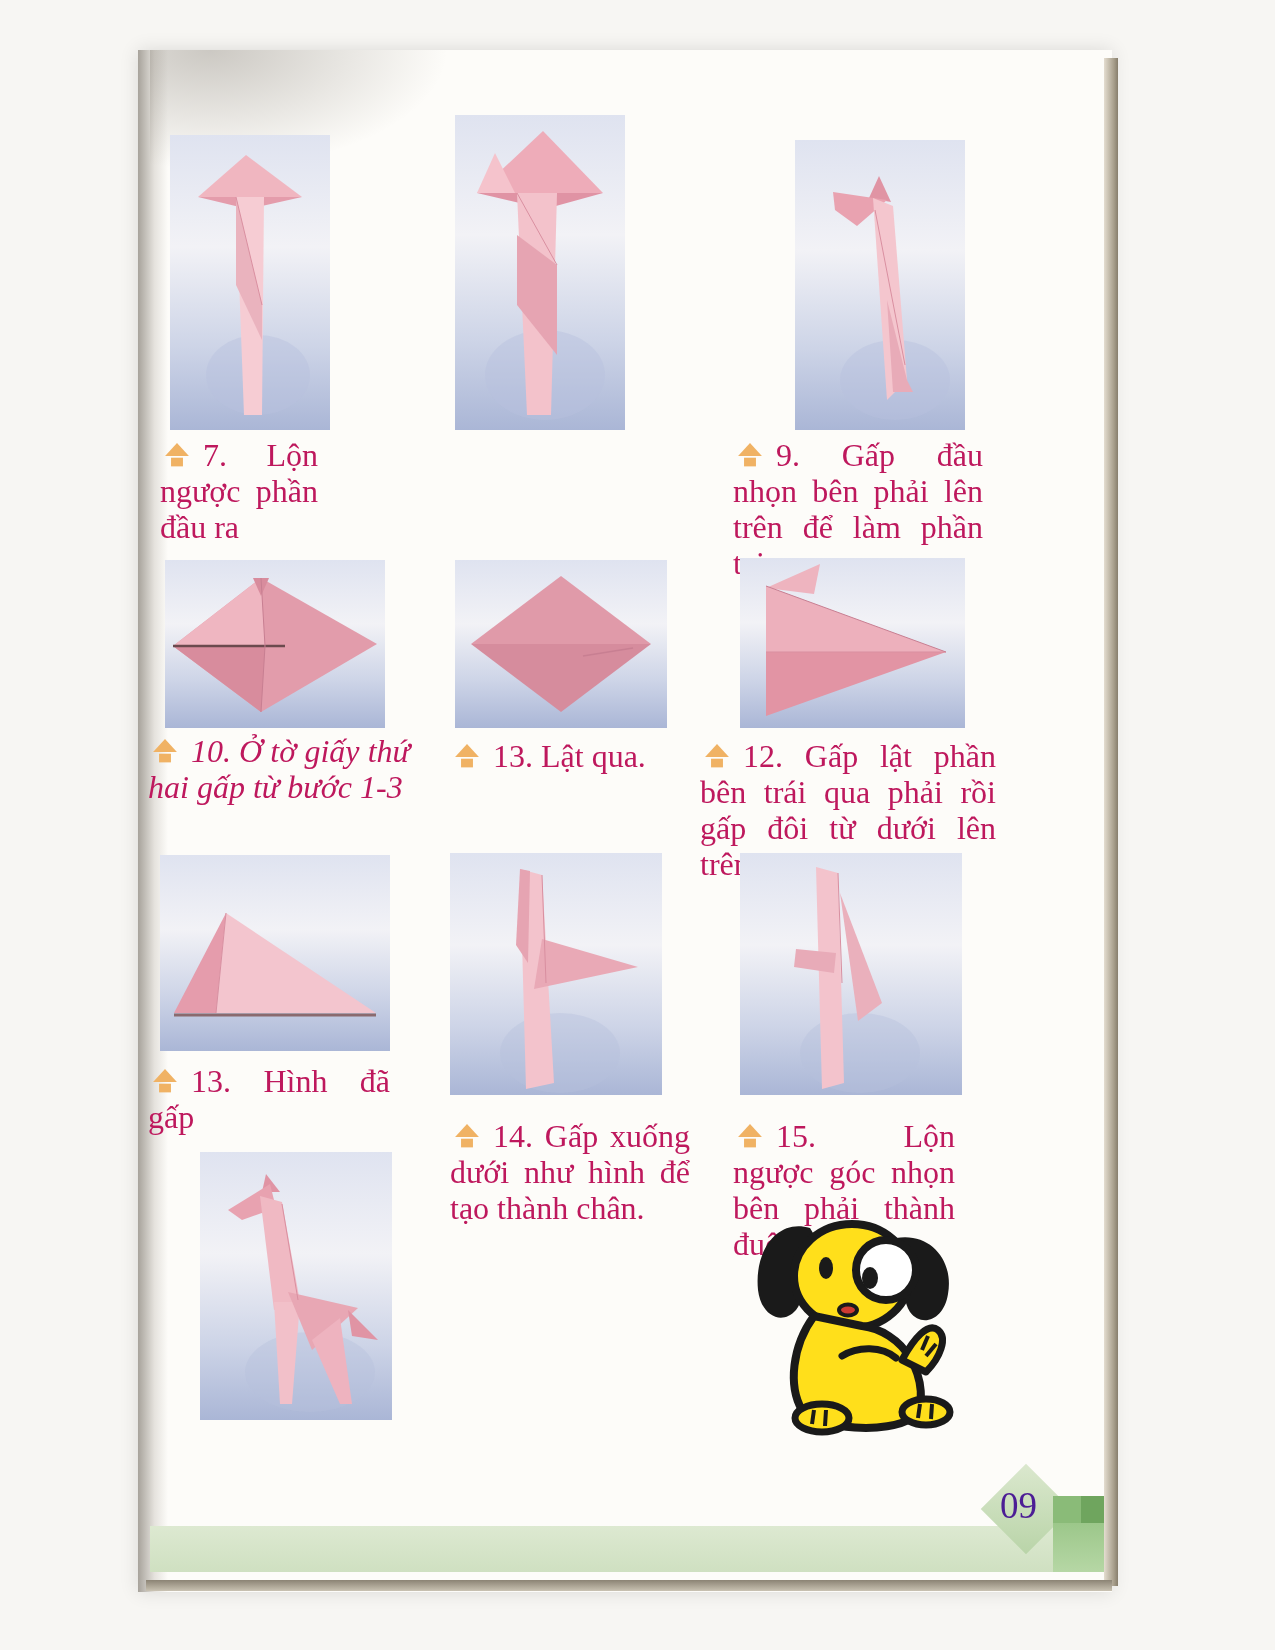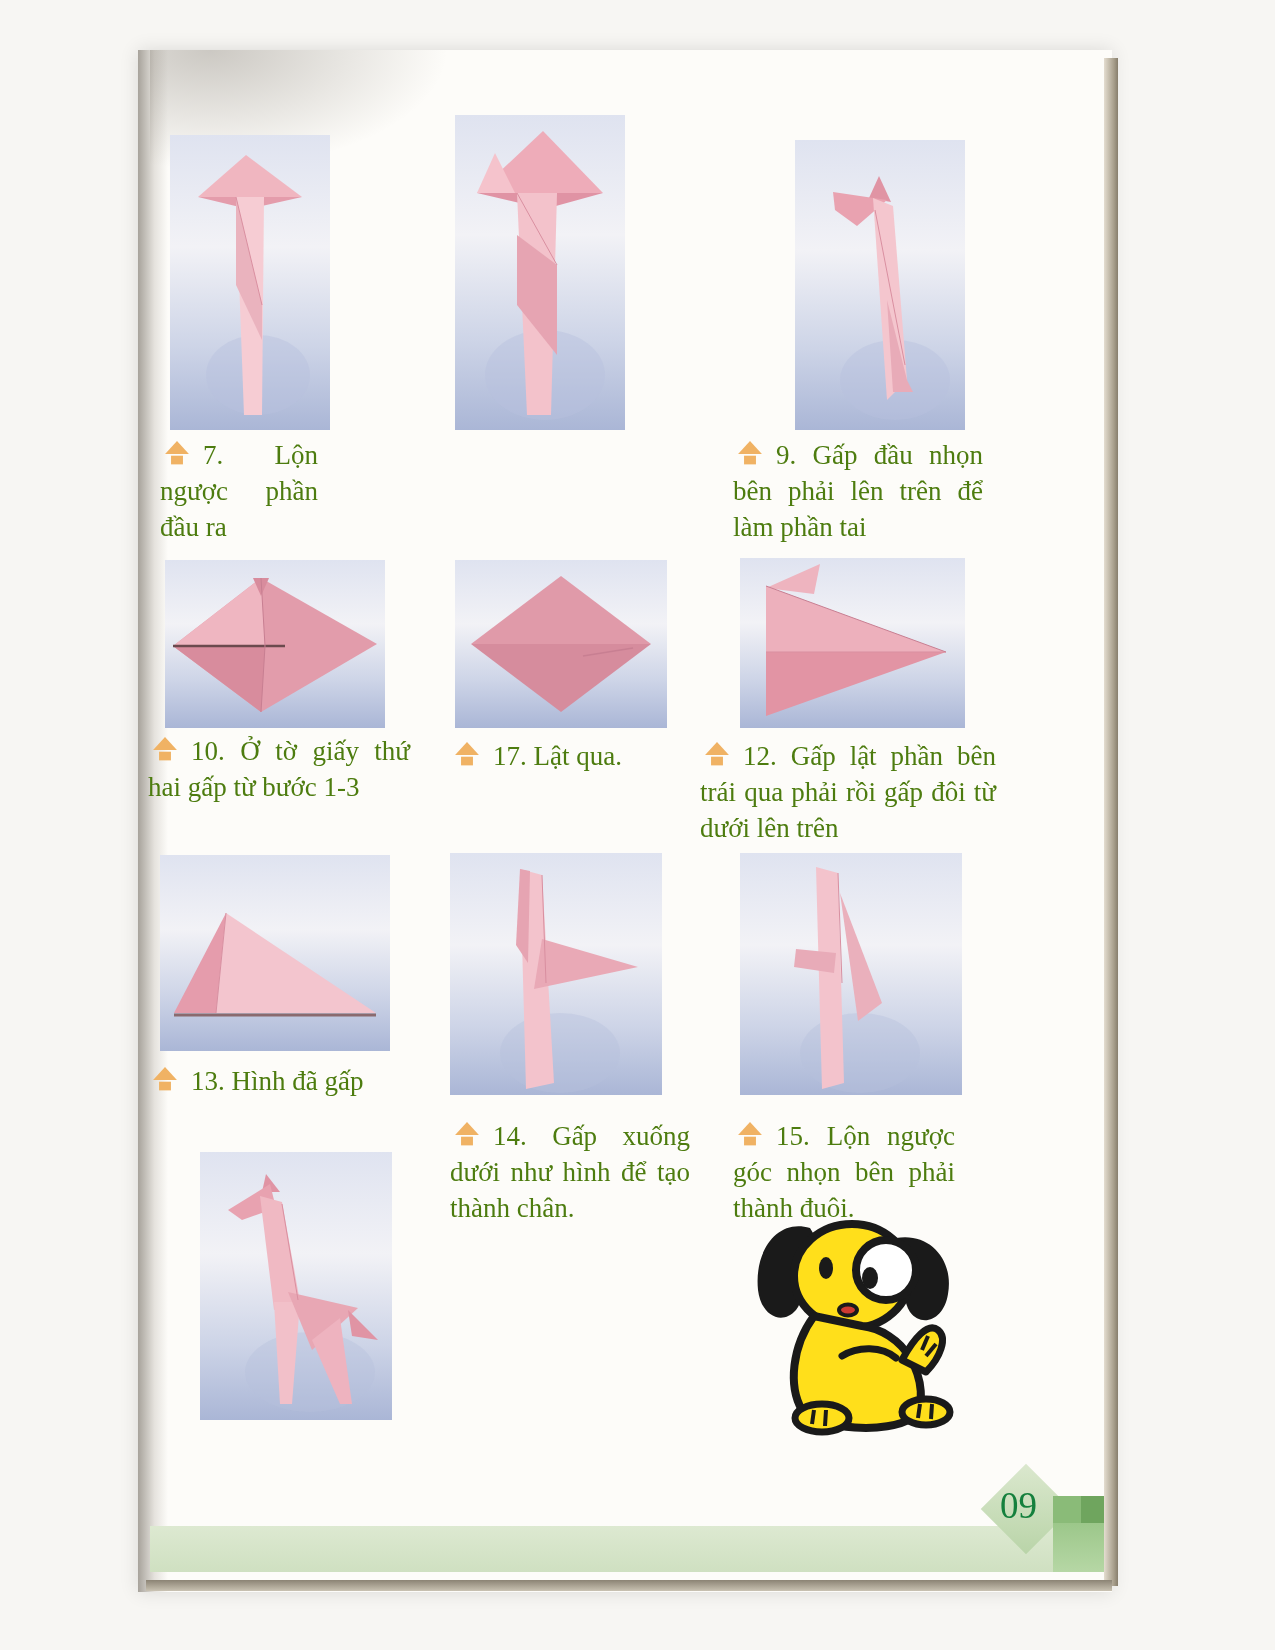--- a/index.html
+++ b/index.html
@@ -12,34 +12,34 @@
   .tl-shade{position:absolute;left:150px;top:50px;width:300px;height:120px;
         background:radial-gradient(ellipse at 20% 0%,rgba(90,82,70,.30),rgba(0,0,0,0) 70%);}
   .right-edge{position:absolute;left:1104px;top:58px;width:14px;height:1528px;
         background:linear-gradient(90deg,#e4ddd0,#a89f8c 70%,#8d castaway);}
   .right-edge{background:linear-gradient(90deg,#e4ddd0,#a89f8c 70%,#877e6c);}
   .bottom-edge{position:absolute;left:146px;top:1580px;width:966px;height:11px;
         background:linear-gradient(180deg,#8b8374,#c9c2b2);}
   .photo{position:absolute;background:linear-gradient(180deg,#dfe3f0 0%,#f2f2f6 38%,#cdd4e7 72%,#aab6d6 100%);
         overflow:hidden;}
   .photo svg{width:100%;height:100%;display:block;}
-  .caption{position:absolute;font-size:27px;line-height:36px;color:#4d7c0f;
+  .caption{position:absolute;font-size:32px;line-height:36px;color:#be185d;
         text-align:justify;text-justify:inter-word;}
   .arr{display:inline-block;width:34px;height:26px;margin-right:9px;vertical-align:-2px;}
   .arr svg{width:34px;height:26px;display:block;}
   .dog{position:absolute;}
   .footer-band{position:absolute;left:150px;top:1526px;width:904px;height:46px;
         background:linear-gradient(180deg,#dde9d1,#cfe0c1);}
   .footer-diamond{position:absolute;left:994px;top:1477px;width:64px;height:64px;
         transform:rotate(45deg);background:linear-gradient(135deg,#dbe8ce,#b9d4a8);}
   .footer-sq1{position:absolute;left:1053px;top:1496px;width:51px;height:27px;
         background:linear-gradient(90deg,#8abb78 55%,#6fa55e 55%);}
   .footer-sq2{position:absolute;left:1053px;top:1523px;width:51px;height:49px;
         background:linear-gradient(180deg,#9cc78a,#b6d7a5);}
-  .page-num{position:absolute;left:1000px;top:1484px;width:60px;font-size:37px;color:#15803d;
+  .page-num{position:absolute;left:1000px;top:1484px;width:60px;font-size:37px;color:#4c1d95;
         font-family:"Liberation Serif",serif;}
 </style>
 </head>
 <body>
 
 <div id="stage">
   <div class="page"></div>
   <div class="left-curl"></div>
   <div class="tl-shade"></div>
 
@@ -119,36 +119,36 @@
   <figure class="photo" style="left:740px;top:558px;width:225px;height:170px;margin:0">
     <svg viewBox="0 0 225 170" preserveAspectRatio="none">
       <polygon points="26,30 80,6 74,36" fill="#eeb4bf"></polygon>
       <polygon points="26,28 206,94 26,94" fill="#edb0bc"></polygon>
       <polygon points="26,94 206,94 26,158" fill="#e294a4"></polygon>
       <line x1="26" y1="94" x2="206" y2="94" stroke="#d98fa0" stroke-width="1"></line>
       <line x1="26" y1="28" x2="206" y2="94" stroke="#c87f92" stroke-width="1"></line>
     </svg>
   </figure>
 
-  <div class="caption" style="left:148px;top:733px;width:262px;">
+  <div class="caption" style="left:148px;top:733px;width:262px;font-style:italic;">
     <span class="arr">
       <svg viewBox="0 0 24 24">
           <polygon points="12,1 1,13 23,13" fill="#f0b264"></polygon>
           <rect x="6.5" y="14.5" width="11" height="8" fill="#f0b264"></rect>
         </svg>
     </span><span>10. Ở tờ giấy thứ hai gấp từ bước 1-3</span>
   </div>
 
   <div class="caption" style="left:450px;top:738px;width:240px;">
     <span class="arr">
       <svg viewBox="0 0 24 24">
           <polygon points="12,1 1,13 23,13" fill="#f0b264"></polygon>
           <rect x="6.5" y="14.5" width="11" height="8" fill="#f0b264"></rect>
         </svg>
-    </span><span>17. Lật qua.</span>
+    </span><span>13. Lật qua.</span>
   </div>
 
   <div class="caption" style="left:700px;top:738px;width:296px;font-family:Liberation Serif, serif;">
     <span class="arr">
       <svg viewBox="0 0 24 24">
           <polygon points="12,1 1,13 23,13" fill="#f0b264"></polygon>
           <rect x="6.5" y="14.5" width="11" height="8" fill="#f0b264"></rect>
         </svg>
     </span><span>12. Gấp lật phần bên trái qua phải rồi gấp đôi từ dưới lên trên</span>
   </div>

